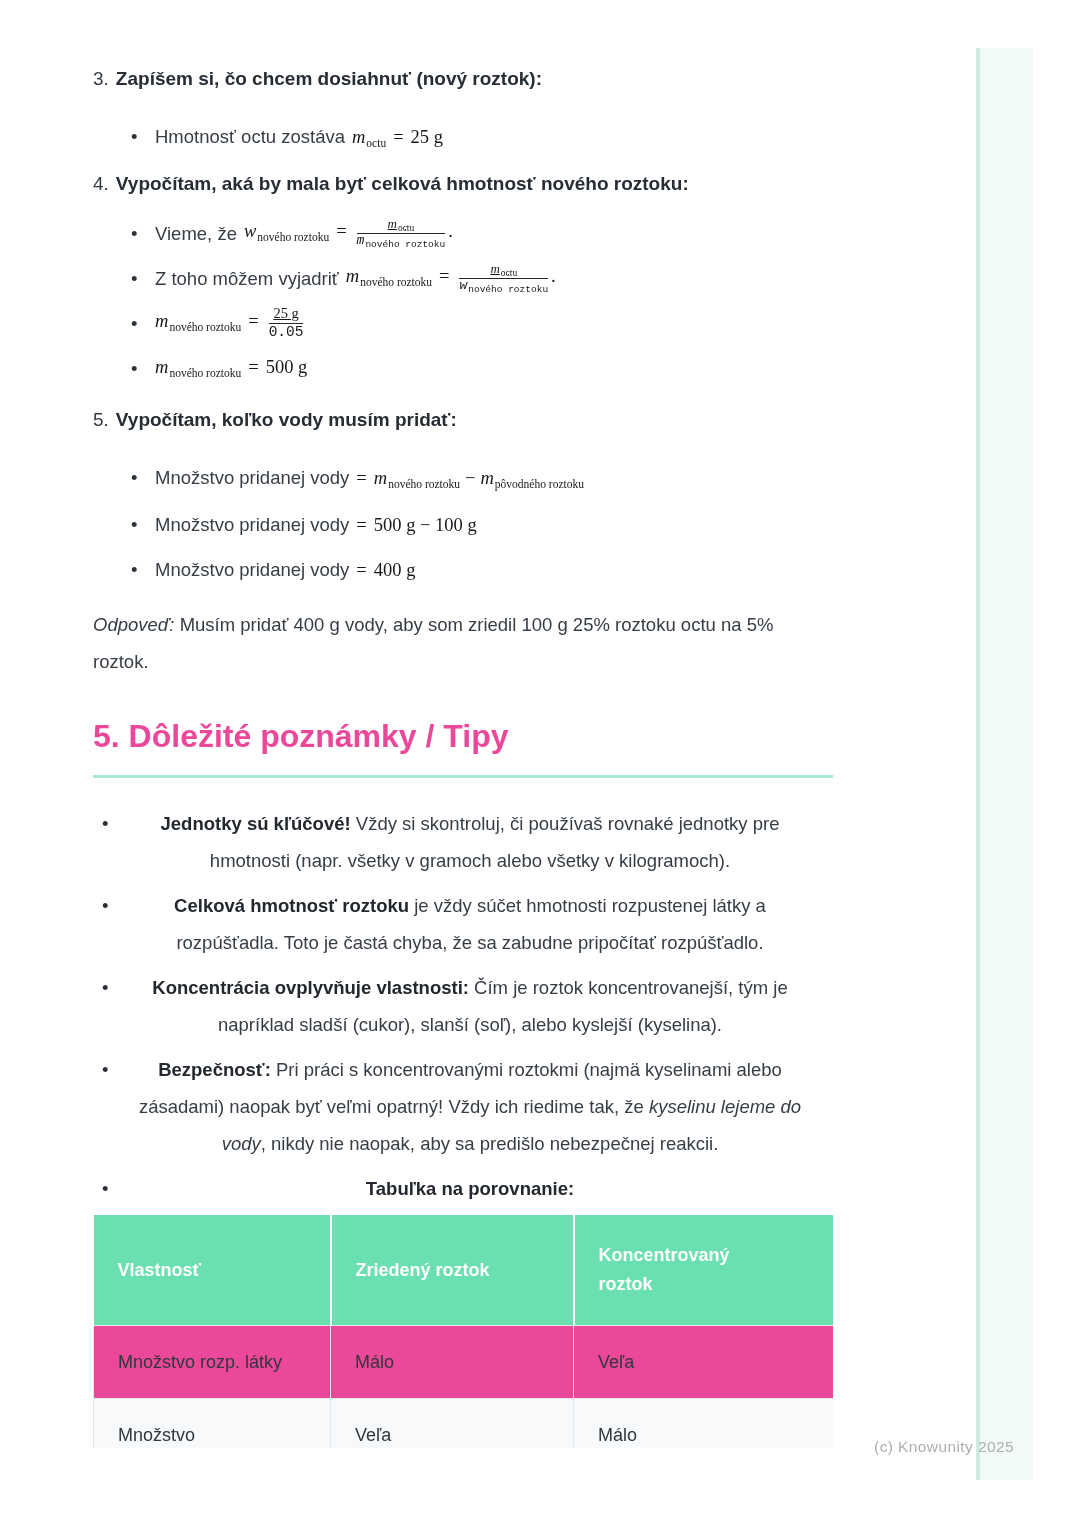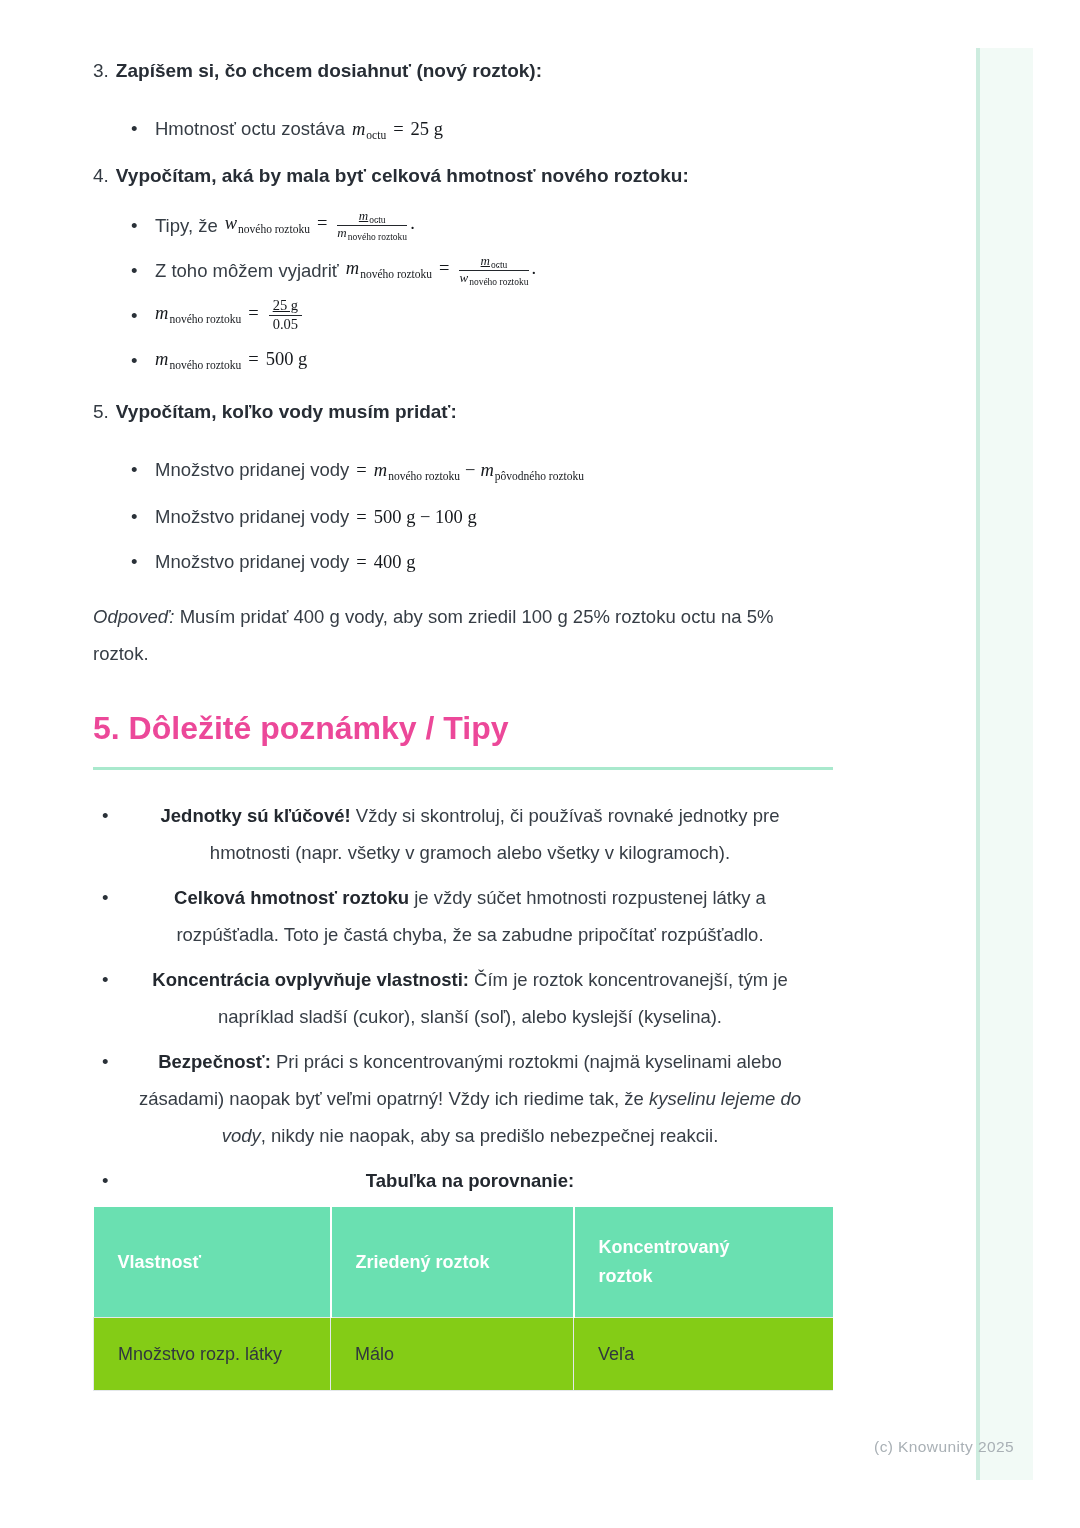--- a/index.html
+++ b/index.html
@@ -10,21 +10,21 @@
   }
   
   .edge-stripe {
     position:absolute; left:976px; top:48px; width:57px; height:1432px;
     background:#f2faf6; border-left:4px solid #cdecdf; z-index:1;
   }
   .watermark {
     position:absolute; top:1438px; right:66px; z-index:2;
     font-size:15.5px; color:#a9b0b5; letter-spacing:0.4px; white-space:nowrap;
   }
-  .content { position:absolute; left:93px; top:0; width:740px; z-index:0; }
+  .content { position:absolute; left:93px; top:8px; width:740px; z-index:0; }
 
   
   .step-heading { margin:0; font-size:19px; line-height:27px; font-weight:700; color:#272d35; }
   .step-heading .num { font-weight:400; color:#343b43; margin-right:7px; }
   .h-s3 { margin-top:57px; }
   .h-s4 { margin-top:12px; }
   .h-s5 { margin-top:18px; }
 
   
   ul.fl { list-style:none; margin:31px 0 0 0; padding:0 0 0 62px; }
@@ -35,21 +35,21 @@
   ul.fl-frac li::before { top:auto; }
 
   
   .math { font-family:"Liberation Serif", serif; font-size:18.5px; color:#15181c; white-space:nowrap; }
   .mvar { font-style:italic; }
   .msub { font-size:11.5px; position:relative; top:4px; margin-left:1px; }
   .meq  { margin:0 7px; }
   .gap  { margin-right:7px; }
   .frac { display:inline-block; vertical-align:middle; text-align:center; line-height:1.15; font-size:13px; margin:0 3px; }
   .frac .num { display:block; border-bottom:1.3px solid #23272c; padding:0 4px 1px;text-decoration:underline; }
-  .frac .den { display:block; padding-top:0; }
+  .frac .den { display:block; padding-top:0;font-family:Liberation Mono, monospace; }
   .frac .msub { font-size:9.5px; top:2.5px; }
   .frac-num { font-size:14.5px; }
   .mminus { margin:0 5px; }
 
   
   .answer { margin:22px 0 0 0; font-size:18.5px; line-height:37px; color:#363d45; }
   .answer .lead { font-style:italic; }
 
   
   .tips-title { margin:34px 0 0 0; font-size:32px; line-height:44px; font-weight:700; color:#ec4899; }
@@ -66,21 +66,21 @@
   .table-wrap { margin-top:2px; width:740px; height:233px; overflow:hidden; }
   table.cmp { border-collapse:collapse; table-layout:fixed; width:740px; }
   table.cmp th {
     background:#6ae0b1; color:#ffffff; font-size:18px; font-weight:700;
     text-align:left; vertical-align:middle; padding:26px 24px; line-height:29px;
   }
   table.cmp th + th { border-left:2px solid #ffffff; }
   table.cmp th .wrapbox { display:inline-block; max-width:160px; }
   table.cmp td {
     font-size:18px; color:#30373e; text-align:left; vertical-align:middle;
-    padding:23px 24px; line-height:26px; border:1px solid #e4e8ea; background:#84cc16;
+    padding:23px 24px; line-height:26px; border:1px solid #e4e8ea; background:#ec4899;
   }
   table.cmp tr.alt td { background:#f7f9fa; }
 </style>
 </head>
 <body>
 
 <div class="page">
 
   <div class="edge-stripe"></div>
   <div class="watermark">(c) Knowunity 2025</div>
@@ -90,21 +90,21 @@
     <h3 class="step-heading h-s3"><span class="num">3.</span><span>Zapíšem si, čo chcem dosiahnuť (nový roztok):</span></h3>
     <ul class="fl">
       <li>
         <span class="gap">Hmotnosť octu zostáva</span><span class="math"><span class="mvar">m</span><span class="msub">octu</span><span class="meq">=</span><span>25 g</span></span>
       </li>
     </ul>
 
     <h3 class="step-heading h-s4"><span class="num">4.</span><span>Vypočítam, aká by mala byť celková hmotnosť nového roztoku:</span></h3>
     <ul class="fl fl-frac">
       <li>
-        <span class="gap">Tipy, že</span>
+        <span class="gap">Vieme, že</span>
         <span class="math"><span class="mvar">w</span><span class="msub">nového roztoku</span><span class="meq">=</span><span class="frac"><span class="num"><span class="mvar">m</span><span class="msub">octu</span></span><span class="den"><span class="mvar">m</span><span class="msub">nového roztoku</span></span></span><span>.</span></span>
       </li>
       <li>
         <span class="gap">Z toho môžem vyjadriť</span>
         <span class="math"><span class="mvar">m</span><span class="msub">nového roztoku</span><span class="meq">=</span><span class="frac"><span class="num"><span class="mvar">m</span><span class="msub">octu</span></span><span class="den"><span class="mvar">w</span><span class="msub">nového roztoku</span></span></span><span>.</span></span>
       </li>
       <li>
         <span class="math"><span class="mvar">m</span><span class="msub">nového roztoku</span><span class="meq">=</span><span class="frac frac-num"><span class="num">25 g</span><span class="den">0.05</span></span></span>
       </li>
       <li>
@@ -151,18 +151,23 @@
             <th>Zriedený roztok</th>
             <th><span class="wrapbox">Koncentrovaný roztok</span></th>
           </tr>
         </thead>
         <tbody>
           <tr>
             <td>Množstvo rozp. látky</td>
             <td>Málo</td>
             <td>Veľa</td>
           </tr>
+          <tr class="alt">
+            <td>Množstvo</td>
+            <td>Veľa</td>
+            <td>Málo</td>
+          </tr>
         </tbody>
       </table>
     </div>
 
   </div>
 </div>
 
 </body></html>

